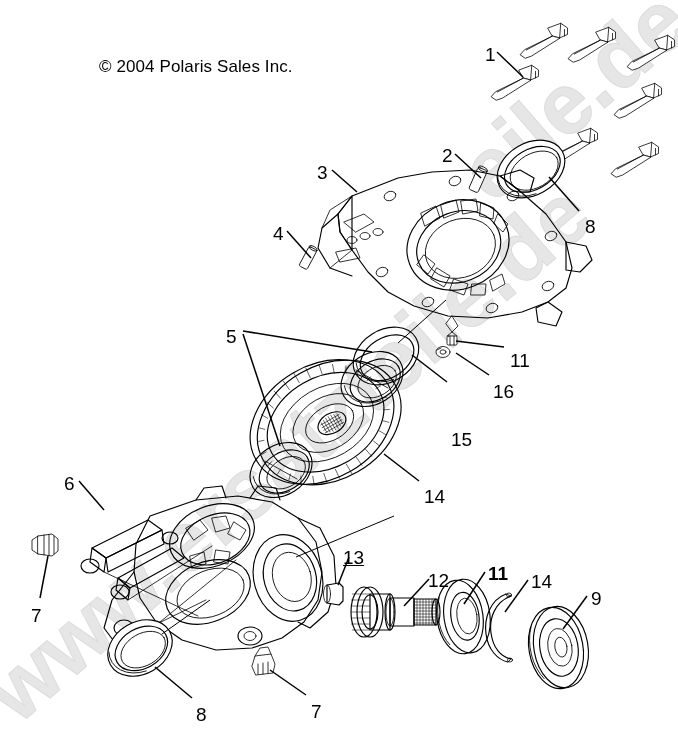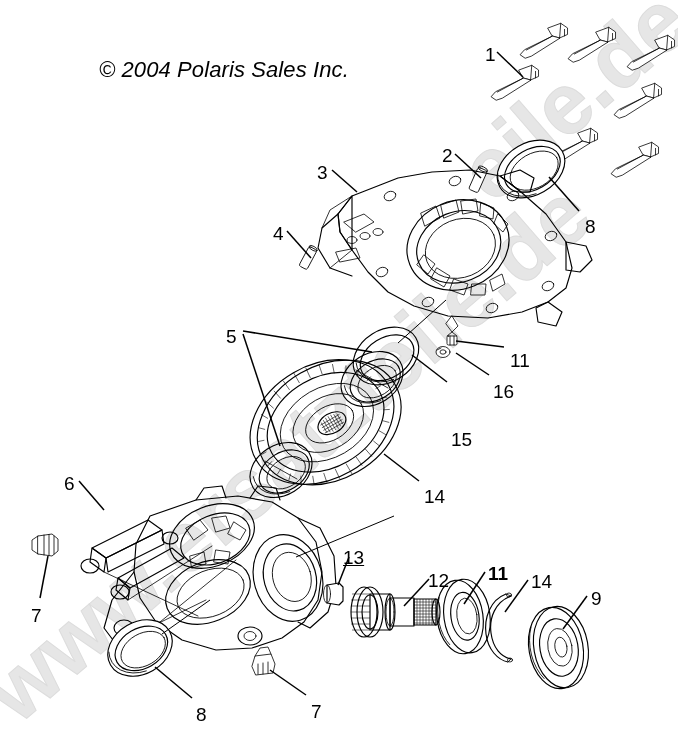--- a/index.html
+++ b/index.html
@@ -5,22 +5,22 @@
   html,body{margin:0;padding:0;background:#fff;}
   body{width:678px;height:739px;overflow:hidden;
        font-family:"Liberation Sans",sans-serif;color:#000;}
   #stage{position:relative;width:678px;height:739px;background:#fff;}
   #wm, #art, #labels{position:absolute;left:0;top:0;width:678px;height:739px;}
   #wm{z-index:1;}
   #art{z-index:2;}
   #labels{z-index:3;}
   .wm-text{font-family:"Liberation Sans",sans-serif;font-weight:bold;
            fill:#e6e6e6;stroke:#dcdcdc;stroke-width:1;}
-  .copyright{position:absolute;left:99px;top:57px;font-size:22px;
-             letter-spacing:.1px;white-space:nowrap;z-index:4;font-style:italic;}
+  .copyright{position:absolute;left:99px;top:57px;font-size:17px;
+             letter-spacing:.1px;white-space:nowrap;z-index:4;}
   .lbl{position:absolute;font-size:19px;font-weight:400;line-height:1;z-index:5;
        font-family:"Liberation Sans",sans-serif;}
   .ln{stroke:#000;stroke-width:1.5;fill:none;}
   .ln-thin{stroke:#000;stroke-width:1;fill:none;}
   .pt{fill:none;stroke:#000;stroke-width:1.15;stroke-linejoin:round;stroke-linecap:round;}
   .pt-f{fill:#fff;stroke:#000;stroke-width:1.15;stroke-linejoin:round;stroke-linecap:round;}
   .pt-t{fill:none;stroke:#000;stroke-width:.8;stroke-linejoin:round;stroke-linecap:round;}
   .pt-tf{fill:#fff;stroke:#000;stroke-width:.8;stroke-linejoin:round;stroke-linecap:round;}
   .hatch{stroke:#000;stroke-width:.55;fill:none;}
 </style>

